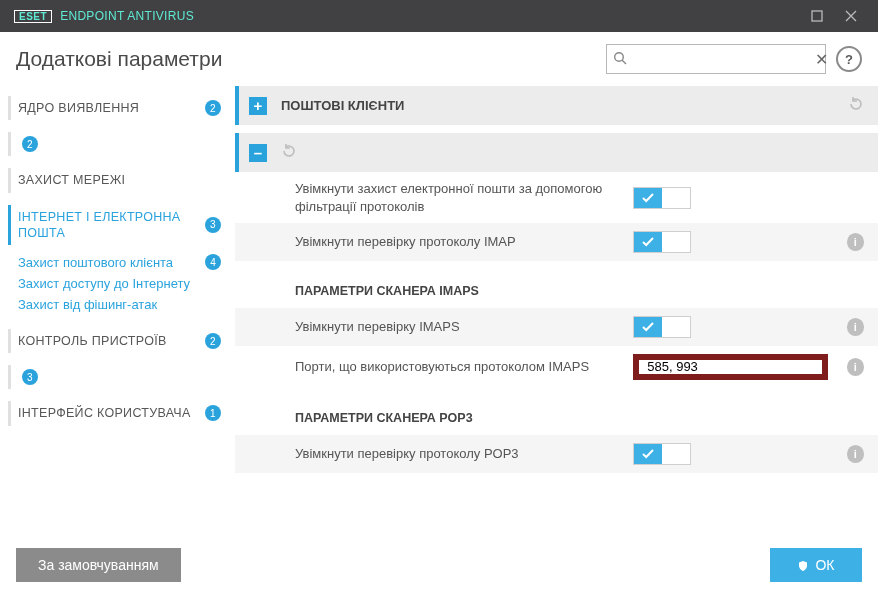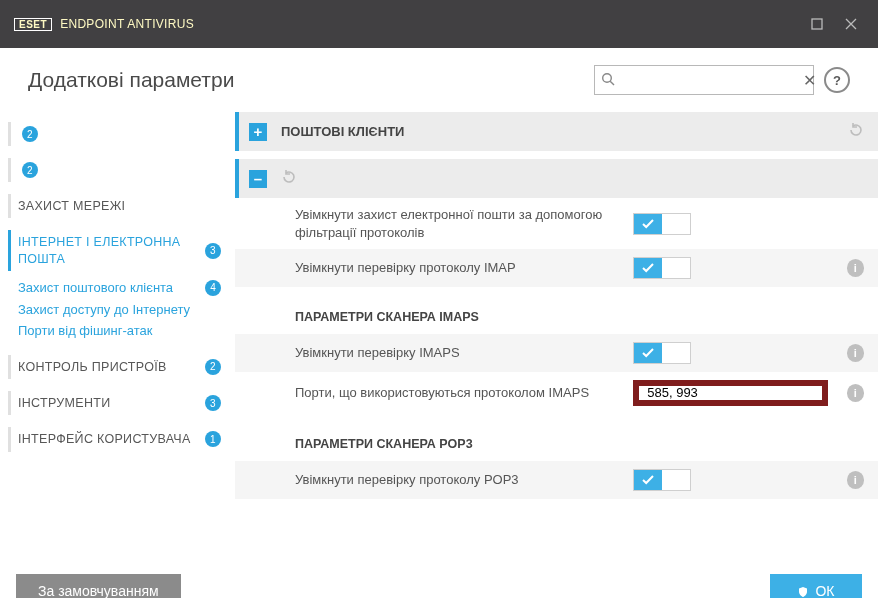--- a/index.html
+++ b/index.html
@@ -1,28 +1,28 @@
 <!DOCTYPE html>
 <html><head>
 <meta charset="utf-8">
 <style>
   * { margin: 0; padding: 0; box-sizing: border-box; }
   html, body { width: 878px; height: 598px; overflow: hidden; }
   body { font-family: "Segoe UI", Arial, sans-serif; font-size: 13px; color: #333; background: #fff; }
 
   
-  .titlebar { height: 48px; background: #414042; color: #fef9c3; display: flex; align-items: center; padding: 0 10px 0 14px; }
+  .titlebar { height: 32px; background: #414042; color: #5eead4; display: flex; align-items: center; padding: 0 10px 0 14px; }
   .titlebar .logo { display: flex; align-items: center; gap: 8px; font-size: 12px; letter-spacing: .3px; }
   .titlebar .logo .box { border: 1px solid #fff; padding: 0 4px; font-weight: 700; font-size: 10px; letter-spacing: .5px; }
   .titlebar .spacer { flex: 1; }
   .titlebar .winctl { width: 34px; height: 36px; display: flex; align-items: center; justify-content: center; color: #bbb; cursor: pointer; }
   .titlebar .winctl svg { width: 12px; height: 12px; }
 
   
-  .header { height: 64px; display: flex; align-items: center; padding: 0 28px; }
+  .header { height: 54px; display: flex; align-items: center; padding: 0 16px; }
   .header h1 { font-size: 21px; font-weight: 400; color: #4a4a4a; flex: 1; }
   .search { width: 220px; height: 30px; border: 1px solid #b8b8b8; display: flex; align-items: center; padding: 0 6px; gap: 6px; }
   .search .mag { color: #888; }
   .search input { border: 0; outline: 0; flex: 1; font-size: 13px; background: transparent; }
   .search .clear { color: #666; cursor: pointer; font-size: 16px; }
   .help { width: 26px; height: 26px; border: 2px solid #8a8a8a; border-radius: 50%; display: flex; align-items: center; justify-content: center; color: #5a5a5a; font-weight: 700; margin-left: 10px; cursor: pointer; }
 
   
   .body { display: flex; height: calc(598px - 36px - 54px - 58px); }
   .sidebar { width: 235px; padding: 4px 0 0 0; }
@@ -108,20 +108,21 @@
     <span class="clear">✕</span>
   </div>
   <div class="help">?</div>
 </div>
 
 <div class="body">
 
   <div class="sidebar">
     <div class="nav-item">
       <span class="bar"></span>
+        <span class="lbl">ЯДРО ВИЯВЛЕННЯ</span>
       <span class="badge">2</span>
     </div>
     <div class="nav-item">
       <span class="bar"></span>
       <span class="badge">2</span>
     </div>
     <div class="nav-item">
       <span class="bar"></span>
         <span class="lbl">ЗАХИСТ МЕРЕЖІ</span>
     </div>
@@ -132,31 +133,30 @@
     </div>
     <div class="sub-items">
       <div class="sub-item sel">
         <span class="sublbl">Захист поштового клієнта</span>
         <span class="badge">4</span>
       </div>
       <div class="sub-item">
         <span class="sublbl">Захист доступу до Інтернету</span>
       </div>
       <div class="sub-item">
-        <span class="sublbl">Порти від фішинг-атак</span>
+        <span class="sublbl">Захист від фішинг-атак</span>
       </div>
     </div>
     <div class="nav-item">
       <span class="bar"></span>
         <span class="lbl">КОНТРОЛЬ ПРИСТРОЇВ</span>
       <span class="badge">2</span>
     </div>
     <div class="nav-item">
       <span class="bar"></span>
-        <span class="lbl">ІНСТРУМЕНТИ</span>
       <span class="badge">3</span>
     </div>
     <div class="nav-item">
       <span class="bar"></span>
         <span class="lbl">ІНТЕРФЕЙС КОРИСТУВАЧА</span>
       <span class="badge">1</span>
     </div>
   </div>
 
   <div class="content">

